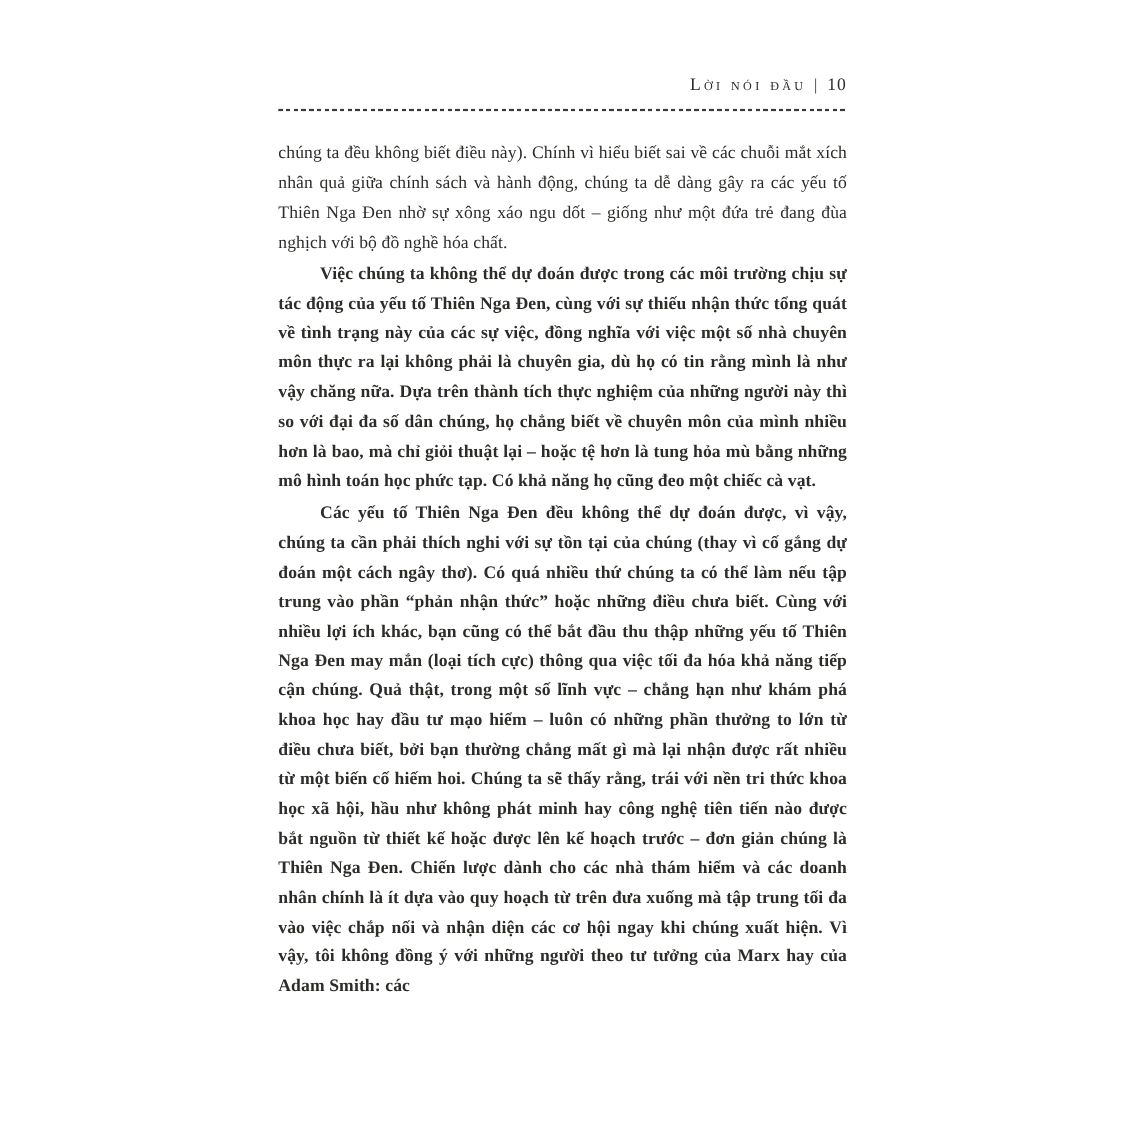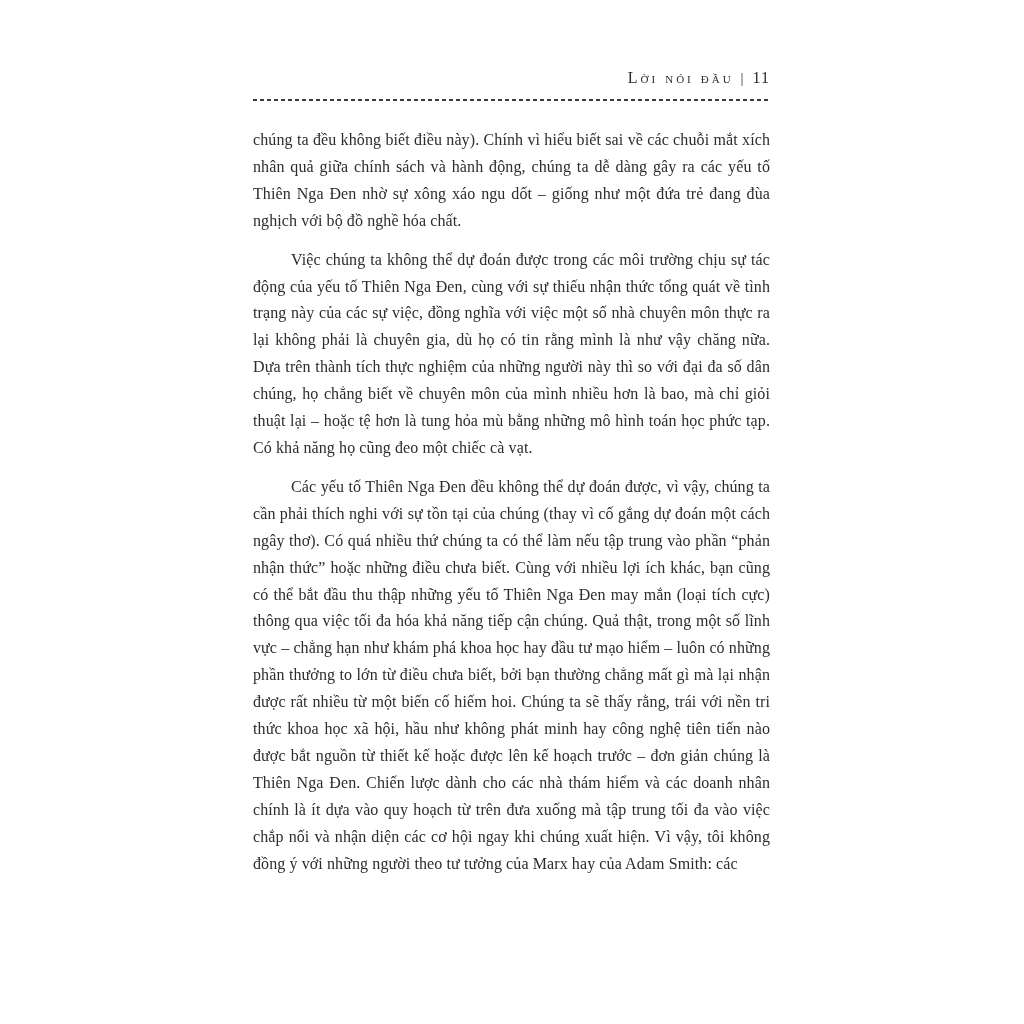--- a/index.html
+++ b/index.html
@@ -56,36 +56,37 @@
     font-size: 16px;
     line-height: 26.9px;
     text-align: justify;
     letter-spacing: 0.1px;
   }
   .para {
     margin: 0;
     padding: 0;
   }
   .para + .para {
-    margin-top: 12px;
+    margin-top: 2px;
+    font-weight: bold;
   }
   .para.indent {
     text-indent: 38px;
   }
 </style>
 </head>
 <body>
 
 <div class="page">
   <div class="content">
 
     <div class="running-header">
       <span class="header-title">Lời nói đầu</span>
       <span class="header-sep">|</span>
-      <span class="header-page">11</span>
+      <span class="header-page">10</span>
     </div>
 
     <div class="dashed-rule"></div>
 
     <div class="body-text">
       <p class="para">chúng ta đều không biết điều này). Chính vì hiểu biết sai về các chuỗi mắt xích nhân quả giữa chính sách và hành động, chúng ta dễ dàng gây ra các yếu tố Thiên Nga Đen nhờ sự xông xáo ngu dốt – giống như một đứa trẻ đang đùa nghịch với bộ đồ nghề hóa chất.</p>
       <p class="para indent">Việc chúng ta không thể dự đoán được trong các môi trường chịu sự tác động của yếu tố Thiên Nga Đen, cùng với sự thiếu nhận thức tổng quát về tình trạng này của các sự việc, đồng nghĩa với việc một số nhà chuyên môn thực ra lại không phải là chuyên gia, dù họ có tin rằng mình là như vậy chăng nữa. Dựa trên thành tích thực nghiệm của những người này thì so với đại đa số dân chúng, họ chẳng biết về chuyên môn của mình nhiều hơn là bao, mà chỉ giỏi thuật lại – hoặc tệ hơn là tung hỏa mù bằng những mô hình toán học phức tạp. Có khả năng họ cũng đeo một chiếc cà vạt.</p>
       <p class="para indent">Các yếu tố Thiên Nga Đen đều không thể dự đoán được, vì vậy, chúng ta cần phải thích nghi với sự tồn tại của chúng (thay vì cố gắng dự đoán một cách ngây thơ). Có quá nhiều thứ chúng ta có thể làm nếu tập trung vào phần “phản nhận thức” hoặc những điều chưa biết. Cùng với nhiều lợi ích khác, bạn cũng có thể bắt đầu thu thập những yếu tố Thiên Nga Đen may mắn (loại tích cực) thông qua việc tối đa hóa khả năng tiếp cận chúng. Quả thật, trong một số lĩnh vực – chẳng hạn như khám phá khoa học hay đầu tư mạo hiểm – luôn có những phần thưởng to lớn từ điều chưa biết, bởi bạn thường chẳng mất gì mà lại nhận được rất nhiều từ một biến cố hiếm hoi. Chúng ta sẽ thấy rằng, trái với nền tri thức khoa học xã hội, hầu như không phát minh hay công nghệ tiên tiến nào được bắt nguồn từ thiết kế hoặc được lên kế hoạch trước – đơn giản chúng là Thiên Nga Đen. Chiến lược dành cho các nhà thám hiểm và các doanh nhân chính là ít dựa vào quy hoạch từ trên đưa xuống mà tập trung tối đa vào việc chắp nối và nhận diện các cơ hội ngay khi chúng xuất hiện. Vì vậy, tôi không đồng ý với những người theo tư tưởng của Marx hay của Adam Smith: các</p>
     </div>
 

